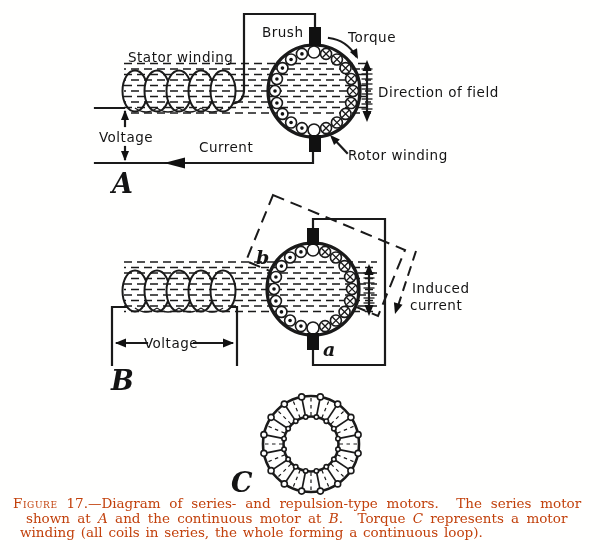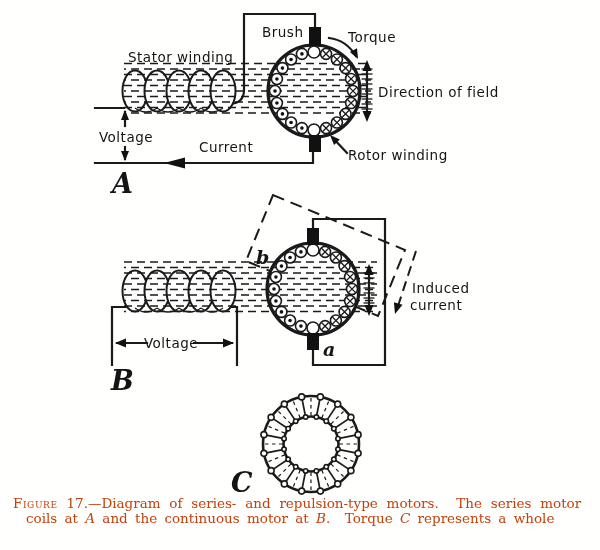--- a/index.html
+++ b/index.html
@@ -324,15 +324,16 @@
           <line x1="337.9715952110888" y1="449.36498385544354" x2="358.07769345935503" y2="453.3643354567742" class="spoke"></line>
           <circle cx="358.07769345935503" cy="453.3643354567742" r="3" class="wcirc"></circle>
           <circle cx="337.9715952110888" cy="449.36498385544354" r="2.2" class="wcirc"></circle>
         </g>
       <text class="letter" x="231" y="492">C</text>
     </g>
   </svg>
 
   <div class="caption">
     <div class="cap-line cap-l1"><span class="sc">Figure</span><span> 17.—Diagram of series- and repulsion-type motors.  The series motor</span></div>
-    <div class="cap-line cap-l2"><span>coils at </span><i>A</i><span> and the continuous motor at </span><i>B</i><span>.  Torque </span><i>C</i><span> represents a whole</span></div>
+    <div class="cap-line cap-l2"><span>shown at </span><i>A</i><span> and the continuous motor at </span><i>B</i><span>.  Torque </span><i>C</i><span> represents a motor</span></div>
+    <div class="cap-line cap-l3"><span>winding (all coils in series, the whole forming a continuous loop).</span></div>
   </div>
 </div>
 
 </body></html>

